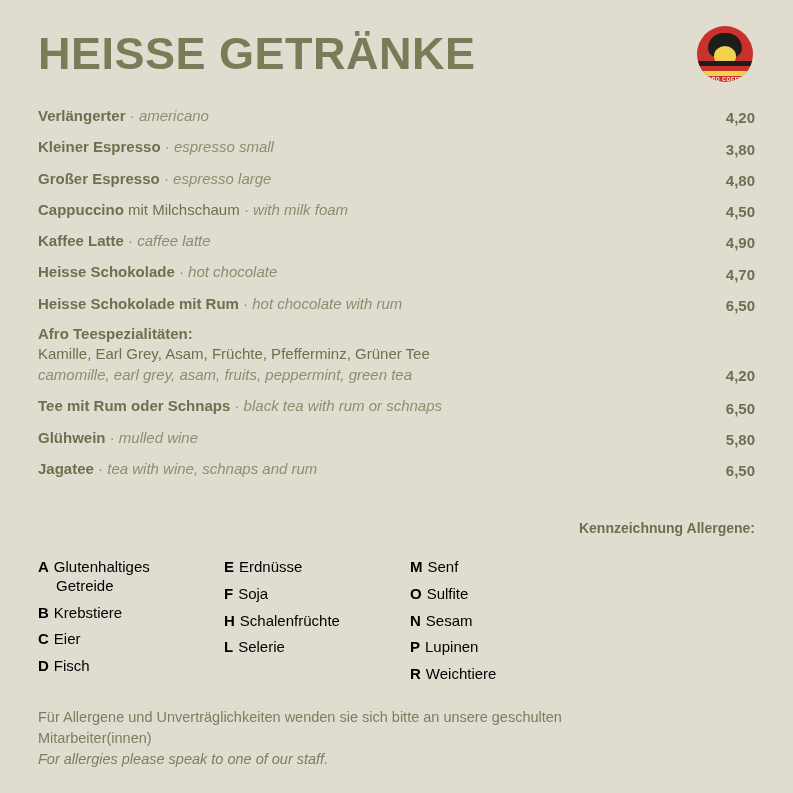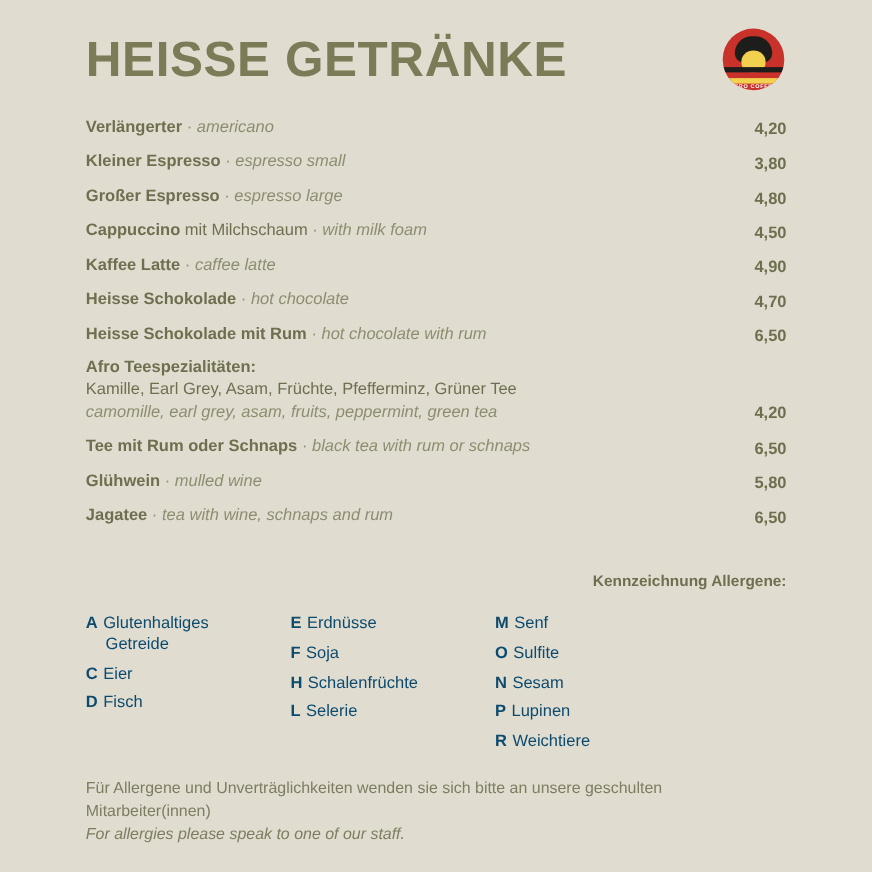--- a/index.html
+++ b/index.html
@@ -12,21 +12,21 @@
     background: #e0ddd0;
     font-family: "Liberation Sans", sans-serif;
     color: #6b6b4e;
     overflow: hidden;
   }
   .page {
     position: relative;
     width: 793px;
     height: 793px;
     box-sizing: border-box;
-    padding: 0 78px;
+    padding: 0 38px;
   }
 
   
   .header {
     display: flex;
     align-items: center;
     justify-content: space-between;
     padding-top: 26px;
   }
   .title {
@@ -146,21 +146,21 @@
     text-align: right;
   }
   .allergen-cols {
     display: flex;
   }
   .allergen-col {
     width: 186px;
   }
   .allergen-item {
     font-size: 15px;
-    color: #0c4a6e;
+    color: #000000;
     margin-bottom: 8px;
     line-height: 1.25;
   }
   .allergen-item .code {
     font-weight: bold;
     margin-right: 5px;
   }
   .allergen-item .cont {
     display: block;
     padding-left: 18px;
@@ -301,20 +301,23 @@
   <div class="allergens">
     <div class="allergens-title">Kennzeichnung Allergene:</div>
     <div class="allergen-cols">
 
       <div class="allergen-col">
         <div class="allergen-item">
           <span class="code">A</span><span>Glutenhaltiges</span>
           <span class="cont">Getreide</span>
         </div>
         <div class="allergen-item">
+          <span class="code">B</span><span>Krebstiere</span>
+        </div>
+        <div class="allergen-item">
           <span class="code">C</span><span>Eier</span>
         </div>
         <div class="allergen-item">
           <span class="code">D</span><span>Fisch</span>
         </div>
       </div>
 
       <div class="allergen-col">
         <div class="allergen-item">
           <span class="code">E</span><span>Erdnüsse</span>

